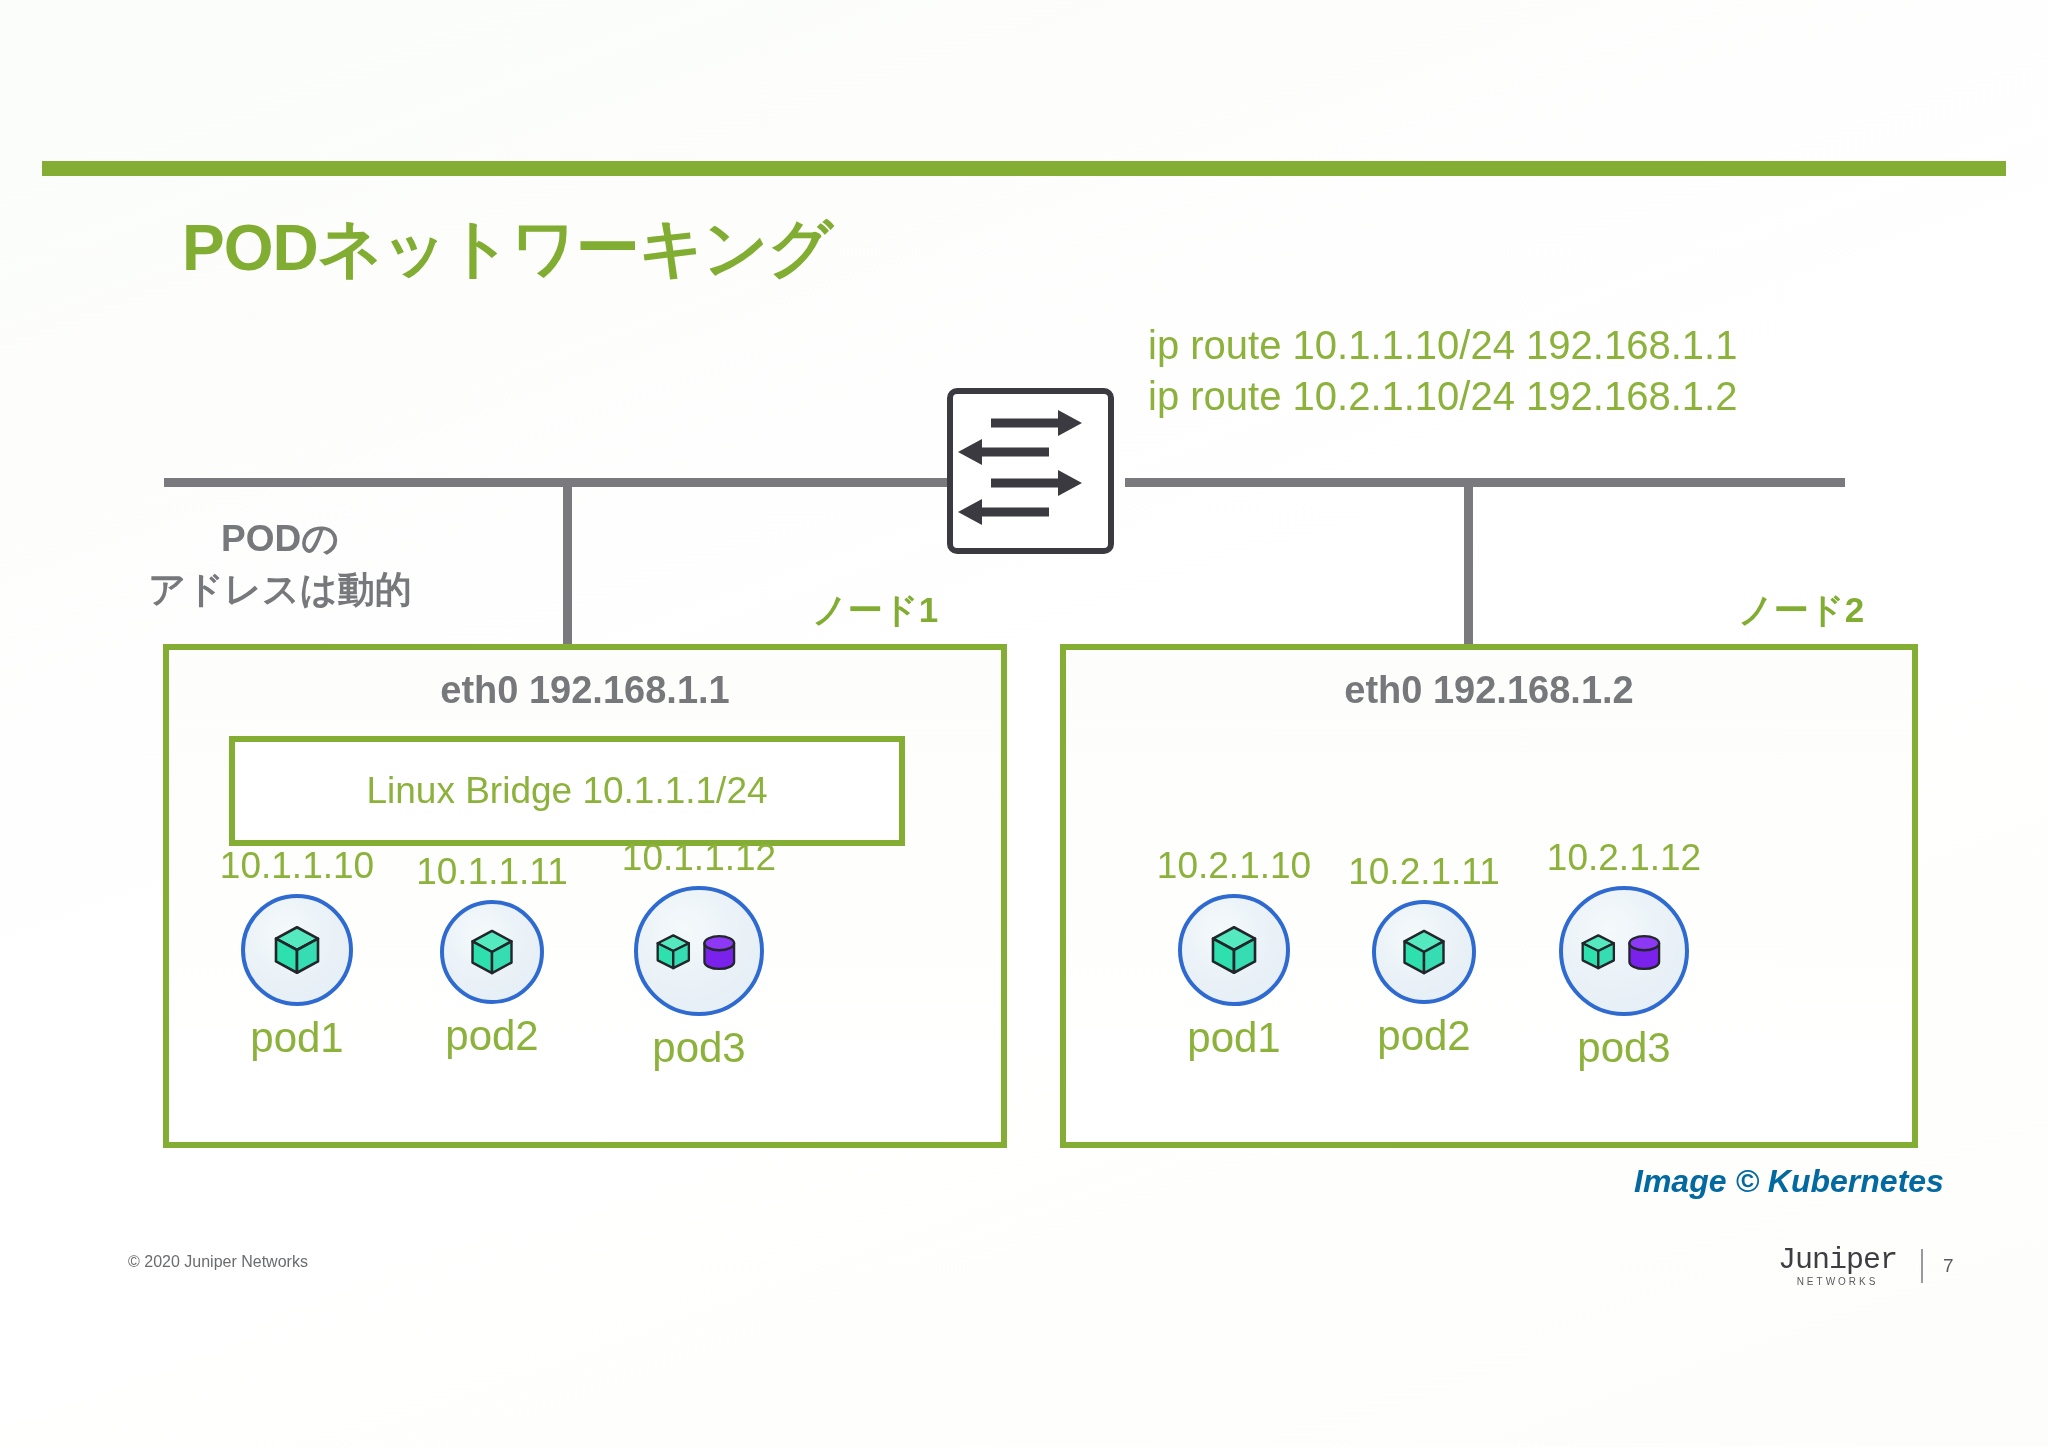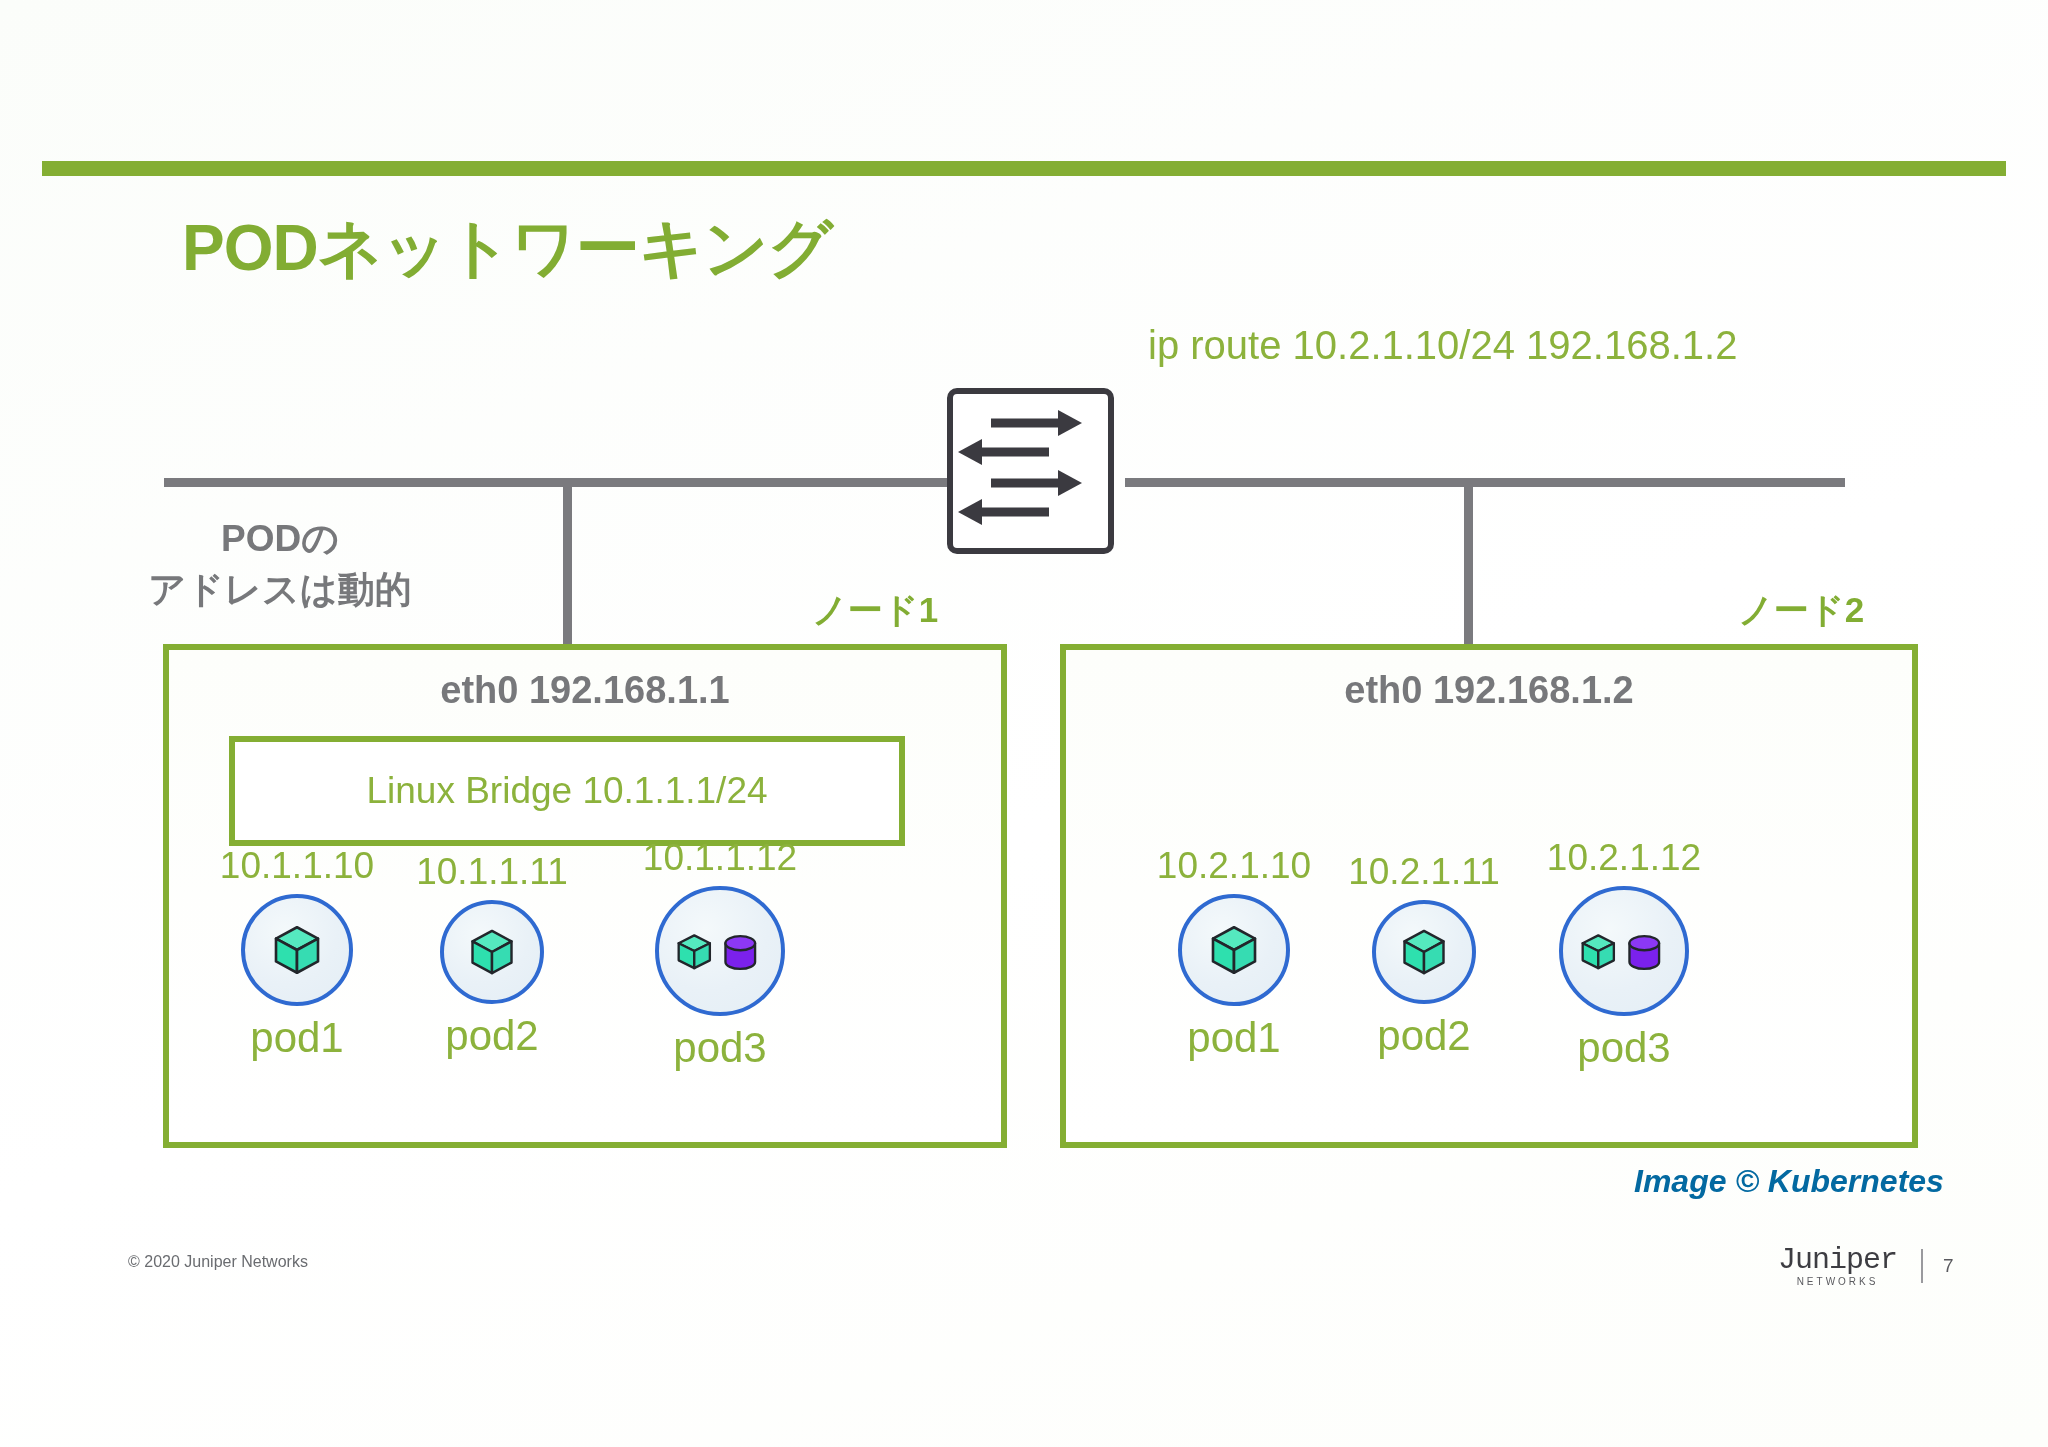--- a/index.html
+++ b/index.html
@@ -246,20 +246,21 @@
 <body>
 
 <div id="slide">
   <div class="canvas"></div>
 
   <div class="top-rule"></div>
 
   <div class="title">PODネットワーキング</div>
 
   <div class="routes">
+    <div>ip route 10.1.1.10/24 192.168.1.1</div>
     <div>ip route 10.2.1.10/24 192.168.1.2</div>
   </div>
 
   <div class="bus bus-left"></div>
   <div class="bus bus-right"></div>
   <div class="drop drop-left"></div>
   <div class="drop drop-right"></div>
 
   <div class="router">
     <svg width="143" height="142" viewBox="0 0 143 142" aria-hidden="true">
@@ -310,21 +311,21 @@
         <div class="pod-circle" style="width:96px;height:96px;">
           <svg width="52" height="52" viewBox="0 0 64 64" aria-hidden="true">
             <polygon points="32,6 56,19 32,32 8,19" fill="#55e9bf" stroke="#22262b" stroke-width="3" stroke-linejoin="round"></polygon>
             <polygon points="8,19 32,32 32,58 8,45" fill="#2ee0ae" stroke="#22262b" stroke-width="3" stroke-linejoin="round"></polygon>
             <polygon points="56,19 32,32 32,58 56,45" fill="#36dcb2" stroke="#22262b" stroke-width="3" stroke-linejoin="round"></polygon>
           </svg>
         </div>
         <div class="pod-name">pod2</div>
       </div>
 
-      <div class="pod" style="left:441px; top:-8px;">
+      <div class="pod" style="left:420px; top:-8px;">
         <div class="pod-ip">10.1.1.12</div>
         <div class="pod-circle" style="width:122px;height:122px;">
           <svg width="92" height="50" viewBox="0 0 118 64" aria-hidden="true">
             <polygon points="26,12 46,22 26,32 6,22" fill="#55e9bf" stroke="#22262b" stroke-width="3" stroke-linejoin="round"></polygon>
             <polygon points="6,22 26,32 26,54 6,44" fill="#2ee0ae" stroke="#22262b" stroke-width="3" stroke-linejoin="round"></polygon>
             <polygon points="46,22 26,32 26,54 46,44" fill="#36dcb2" stroke="#22262b" stroke-width="3" stroke-linejoin="round"></polygon>
             <path d="M66,22 L66,46 a19,9 0 0 0 38,0 L104,22 Z" fill="#7b21ec" stroke="#22262b" stroke-width="3" stroke-linejoin="round"></path>
             <ellipse cx="85" cy="22" rx="19" ry="9" fill="#8c38f5" stroke="#22262b" stroke-width="3"></ellipse>
           </svg>
         </div>

